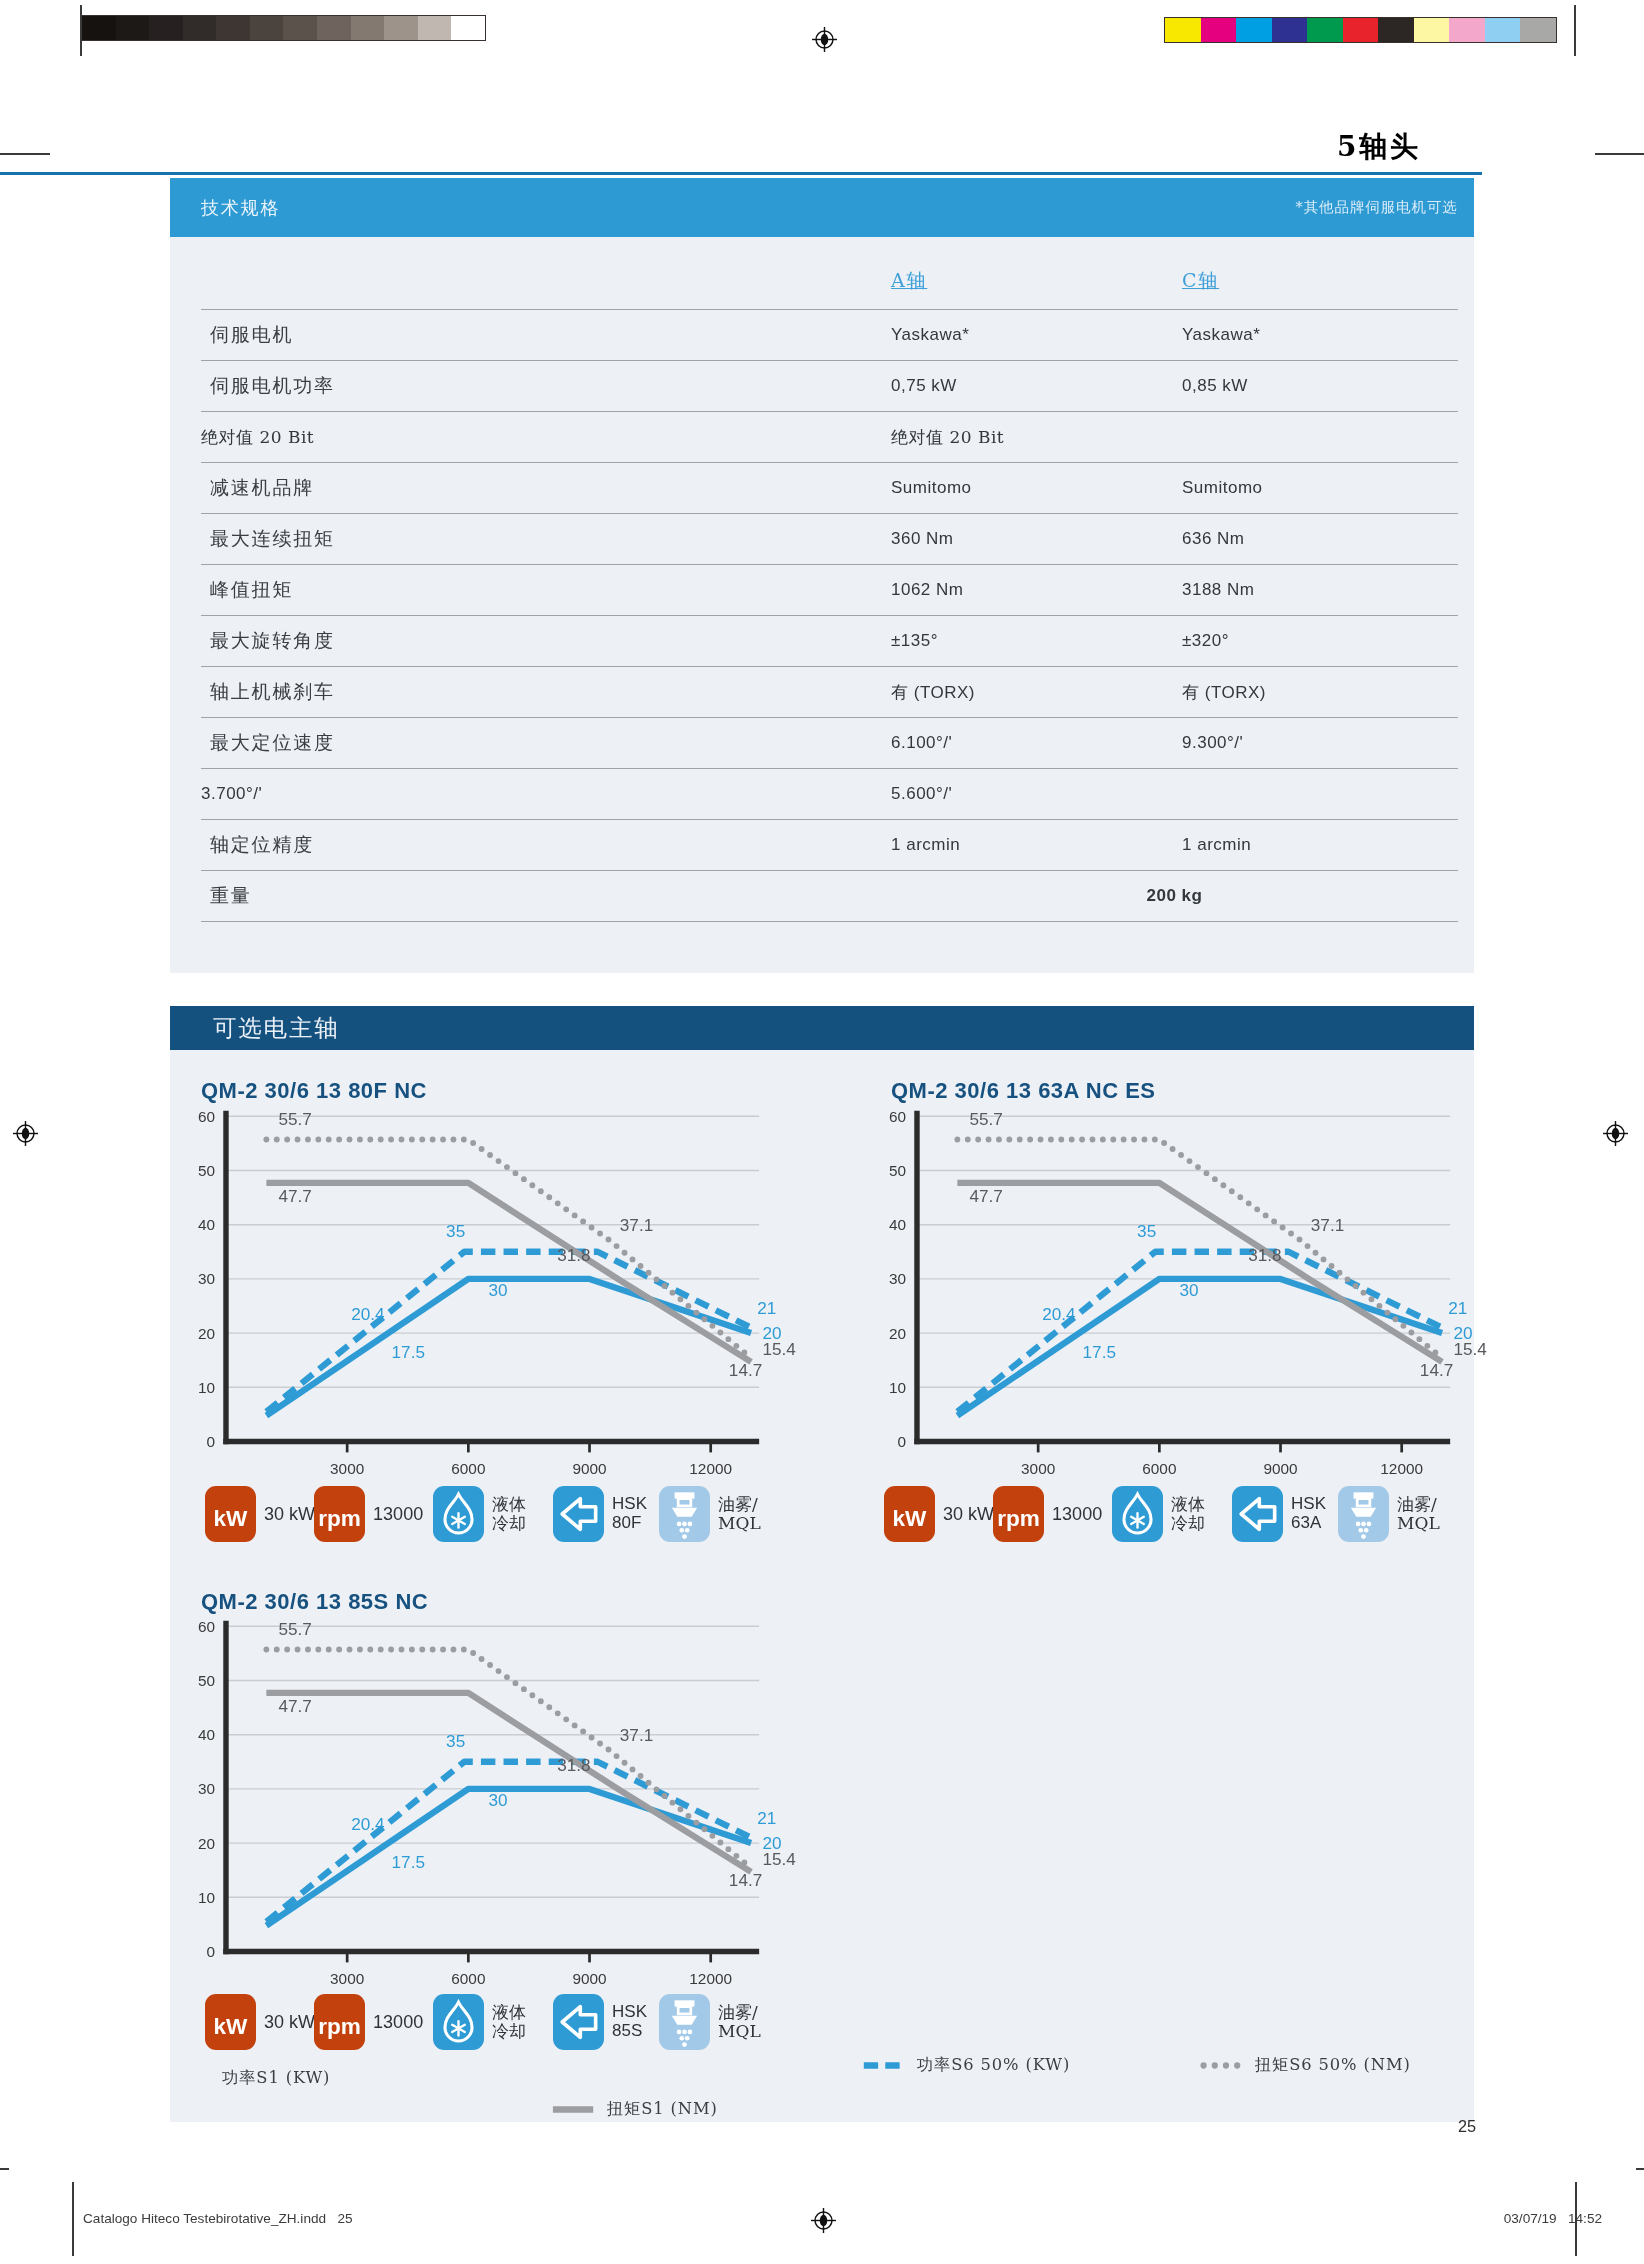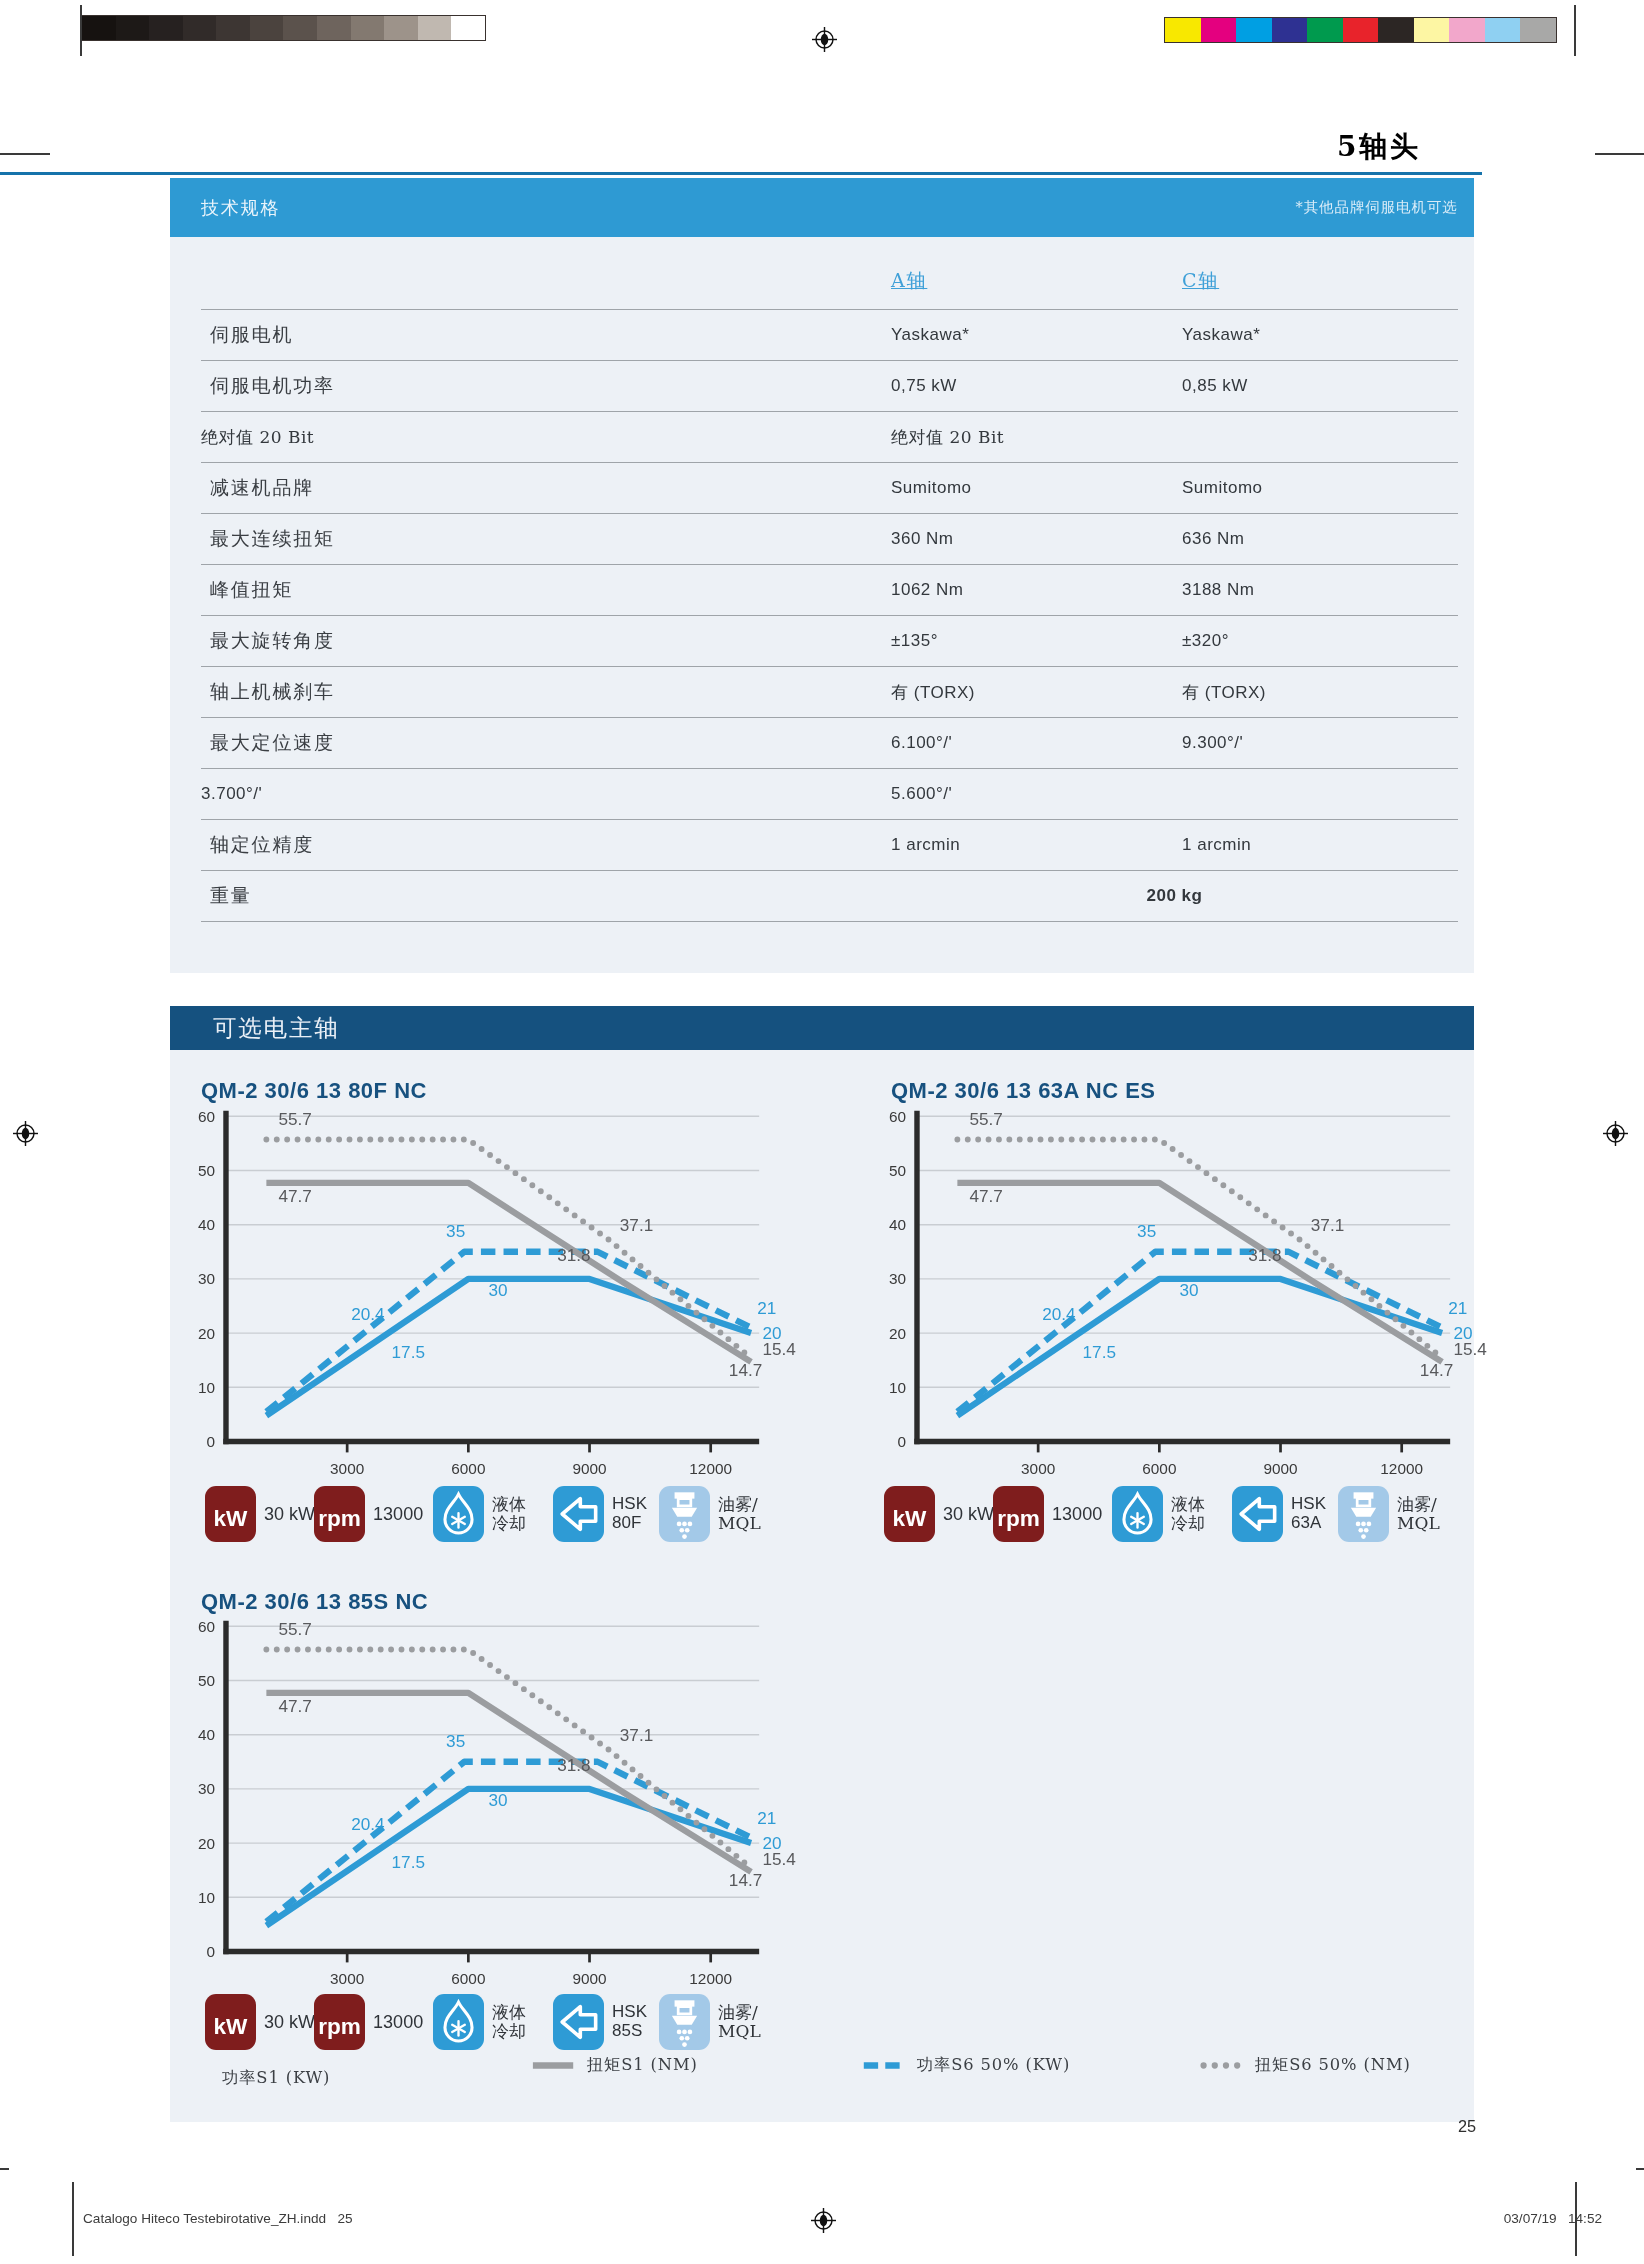--- a/index.html
+++ b/index.html
@@ -46,21 +46,21 @@
   .chart-title{position:absolute;color:#17517f;font-size:22px;font-weight:600;letter-spacing:0.5px;}
   svg.chart{position:absolute;overflow:visible;}
   svg.chart text.tick{font-size:17px;fill:#3a3a3a;font-family:"Liberation Sans",sans-serif;}
   svg.chart text.plabel{font-size:19px;font-weight:500;font-family:"Liberation Sans",sans-serif;}
 
   
   .badge-row{position:absolute;height:58px;}
   .badge{position:absolute;top:0;display:flex;align-items:center;gap:8.1px;height:58px;}
   .chip{width:51px;height:56px;border-radius:11px;display:flex;align-items:center;justify-content:center;
         flex:0 0 auto;}
-  .chip.navy{background:#7f1d1d;}
+  .chip.navy{background:#c2410c;}
   .chip.blue{background:#2e9bd5;}
   .chip.lightblue{background:#a3c9e8;}
   .chip-txt{color:#fff;font-weight:bold;font-size:22.6px;margin-top:9px;}
   .badge-label{font-size:18px;color:#2f3338;white-space:nowrap;}
   .badge-label.two{display:flex;flex-direction:column;line-height:1.1;font-size:17px;}
 
   
   .legend-item{position:absolute;top:2055px;display:flex;align-items:center;gap:11.8px;height:20px;}
   .legend-item .lbl{font-size:16.3px;color:#3b3f44;letter-spacing:0.9px;}
   .lg-blue{color:#2e9bd5;}
@@ -533,21 +533,21 @@
       </div>
     </div>
   </div>
 
   <div class="legend-item" style="left:222px;flex-direction:column;">
     <svg width="43" height="11" viewBox="0 0 48 12" class="lg-blue">
       <line x1="1" y1="6" x2="46" y2="6" stroke="currentColor" stroke-width="7"></line>
     </svg>
     <span class="lbl serif">功率S1 (KW)</span>
   </div>
-  <div class="legend-item" style="left:532px;">
+  <div class="legend-item" style="left:552px;margin-top:44px;">
     <svg width="43" height="11" viewBox="0 0 48 12" class="lg-gray">
       <line x1="1" y1="6" x2="46" y2="6" stroke="currentColor" stroke-width="7"></line>
     </svg>
     <span class="lbl serif">扭矩S1 (NM)</span>
   </div>
   <div class="legend-item" style="left:862px;">
     <svg width="43" height="11" viewBox="0 0 48 12" class="lg-blue">
       <line x1="2" y1="6" x2="46" y2="6" stroke="currentColor" stroke-width="7" stroke-dasharray="16 8"></line>
     </svg>
     <span class="lbl serif">功率S6 50% (KW)</span>

